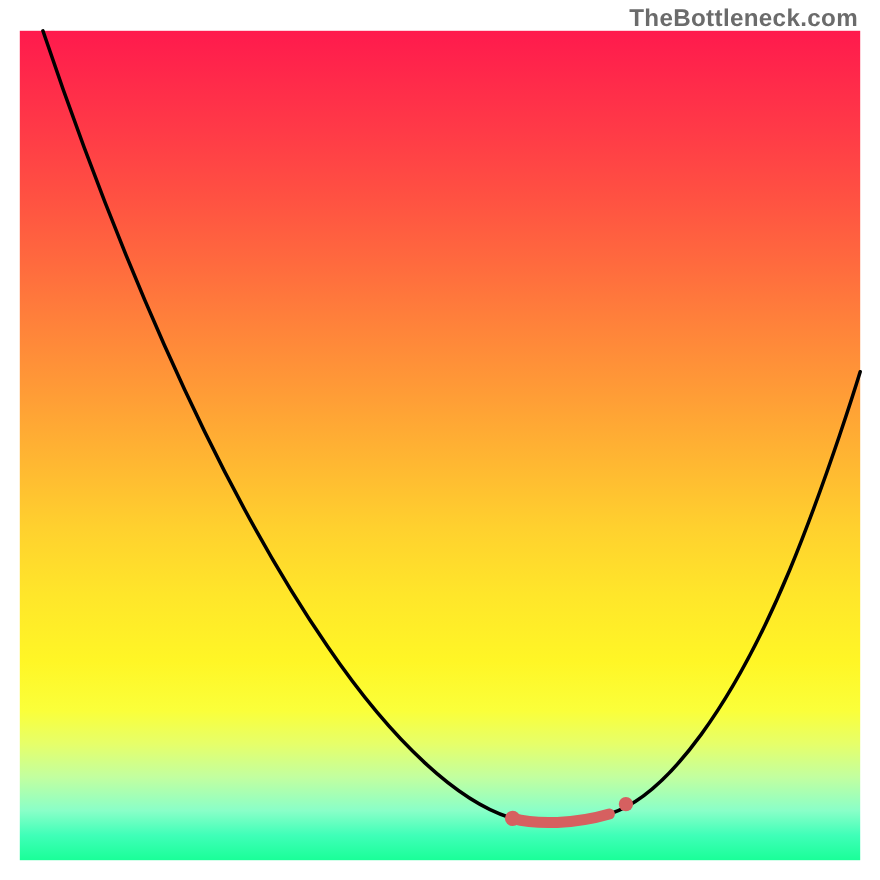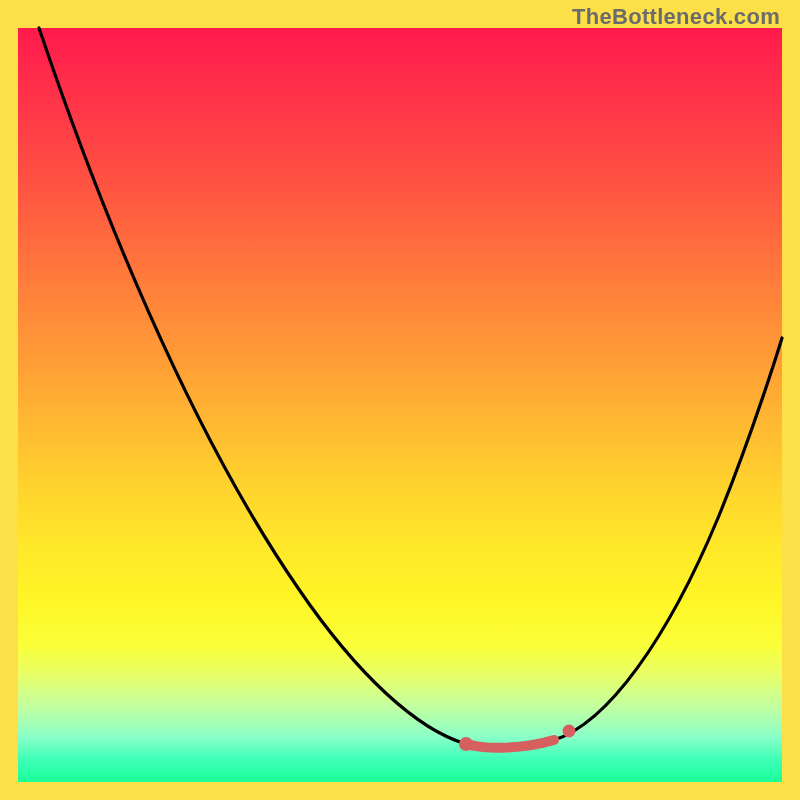--- a/index.html
+++ b/index.html
@@ -1,21 +1,21 @@
 <!DOCTYPE html>
 <html><head>
 <meta charset="utf-8">
 <style>
   * { margin: 0; padding: 0; box-sizing: border-box; }
   html, body { width: 800px; height: 800px; overflow: hidden; background: #000; }
   .frame {
     position: relative;
     width: 800px;
     height: 800px;
-    background: #fde047;
+    background: #ffffff;
   }
   .plot {
     position: absolute;
     left: 18px;
     top: 28px;
     width: 764px;
     height: 754px;
     background: linear-gradient(to bottom,
       #ff1a4d 0%,
       #ff2a4a 6%,

